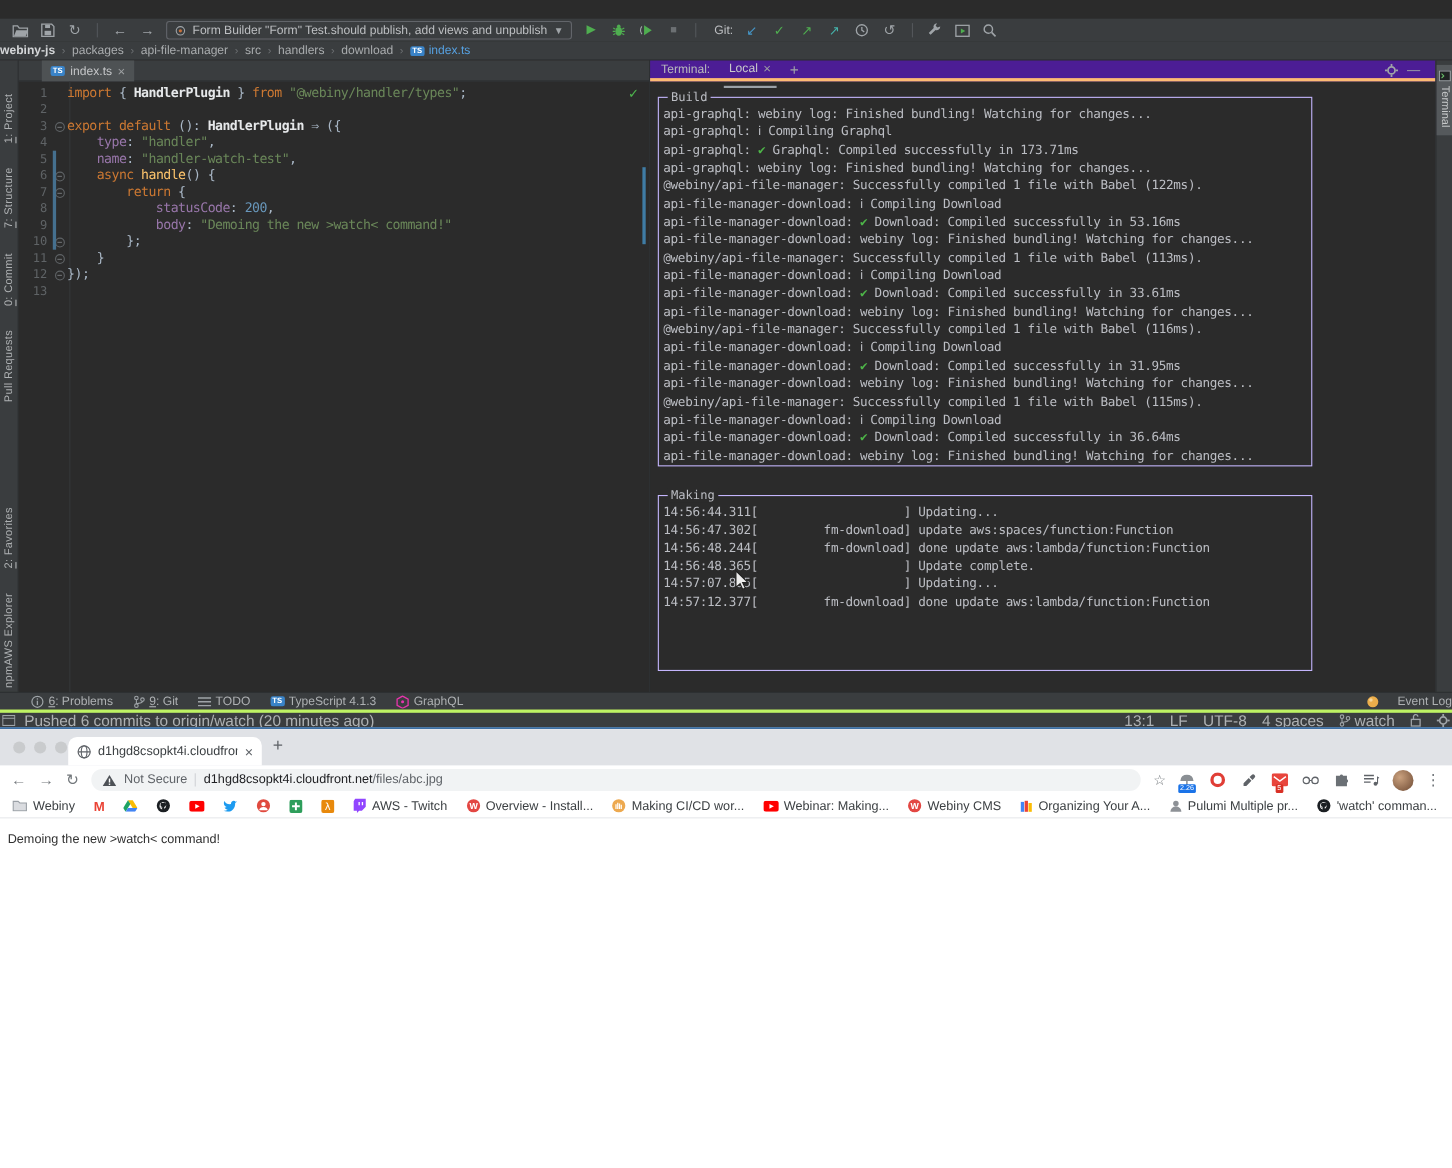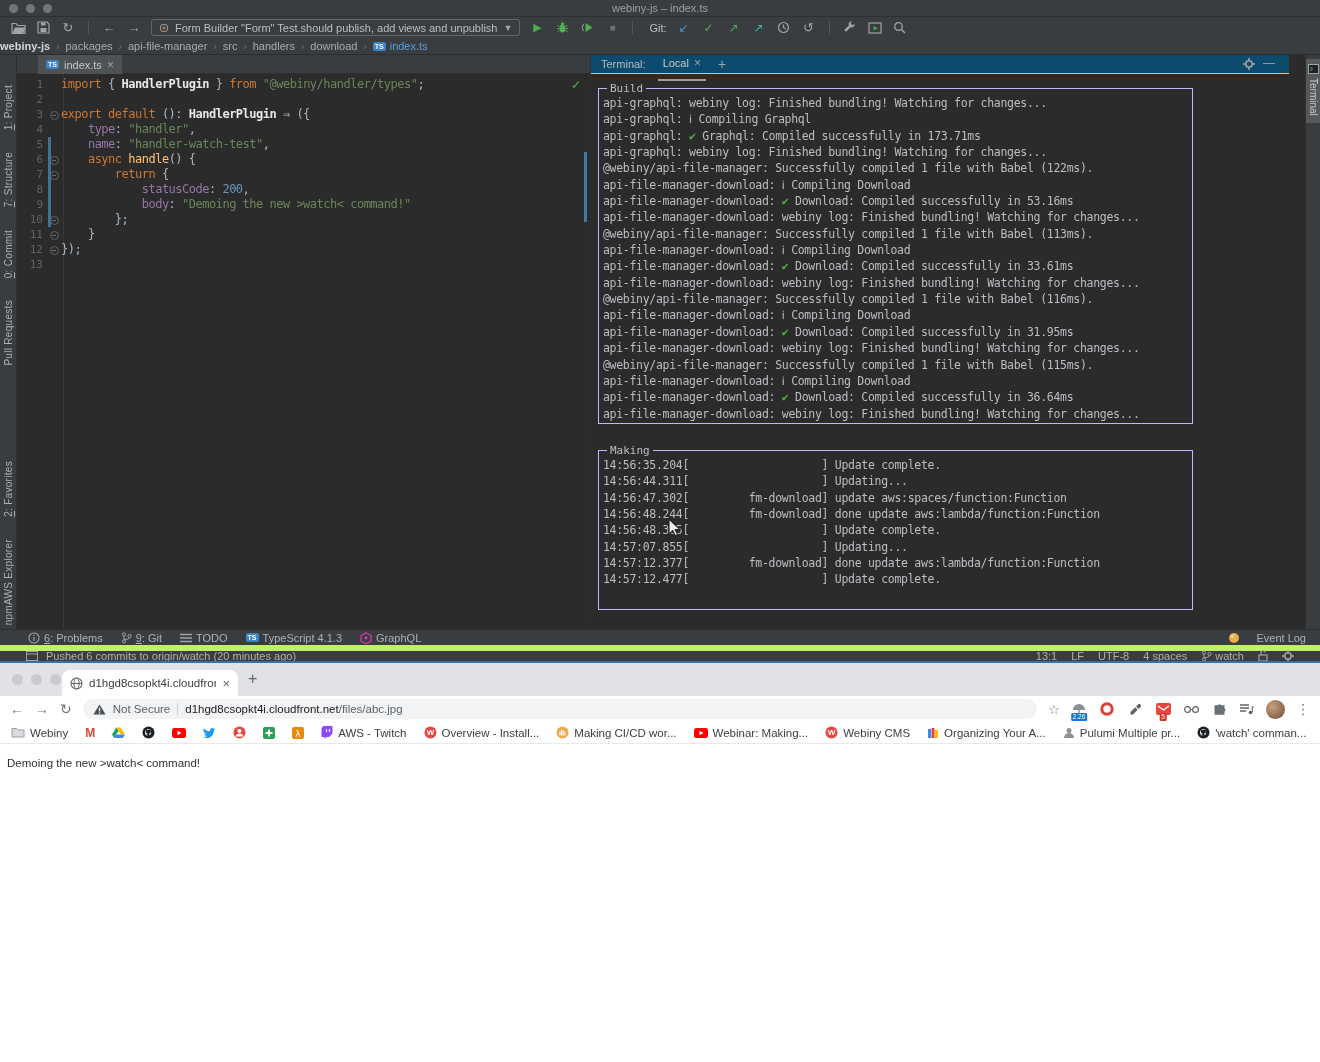--- a/index.html
+++ b/index.html
@@ -45,41 +45,41 @@
 .fold-col{width:14px;flex:none;text-align:center}
 .fold{display:inline-block;width:9px;height:9px;border:1px solid #5f6366;border-radius:50%;font-size:8px;line-height:7px;color:#8a8e92;margin-top:2px}
 .ct{flex:1}
 .tk-k{color:#cc7832}.tk-p{color:#a9b7c6}.tk-s{color:#6a8759}.tk-n{color:#6897bb}
 .tk-f{color:#9876aa}.tk-w{color:#e6e8ea;font-weight:bold}.tk-m{color:#ffc66d;font-weight:normal}
 #vcs-bar{position:absolute;left:31px;top:82px;width:3px;height:90px;background:#45708f}
 #stripe{position:absolute;right:3px;top:97px;width:3px;height:70px;background:#3f7ca5}
 #inspect{position:absolute;top:23px;right:9px;color:#4db54d;font-size:12px}
 
 #terminal{position:absolute;left:590px;top:0;width:715px;bottom:0;background:#2b2b2b;border-left:1px solid #2d3032}
-#term-header{position:absolute;top:0;left:0;right:16px;height:19px;background:#0c4a6e;border-bottom:1px solid #fdba74;display:flex;align-items:center;padding-left:10px;font-size:11px;color:#b9bbbd;gap:12px}
+#term-header{position:absolute;top:0;left:0;right:0;height:19px;background:#4c1d95;border-bottom:3px solid #fdba74;display:flex;align-items:center;padding-left:10px;font-size:11px;color:#b9bbbd;gap:12px}
 .term-tab{height:19px;display:flex;align-items:center;gap:5px;padding:16px 5px;border-bottom:2px solid #9aa0a6;color:#c8cacb}
 .term-plus{font-size:14px;color:#9fa4a8}
 #term-gear{position:absolute;right:34px;top:3px}
 #term-min{position:absolute;right:14px;top:1px;color:#9fa4a8;font-size:12px}
 .tbox{position:absolute;left:7px;width:595px;border:1px solid #c4b5fd}
 #build-box{top:33px;height:336px}
 #deploy-box{top:395px;height:160px}
 .tbox-title{position:absolute;top:-7px;left:8px;background:#2b2b2b;padding:0 3px;font-family:"DejaVu Sans Mono",monospace;font-size:11px;color:#bcbec4}
 .tlines{position:absolute;left:4px;right:2px;top:6px;bottom:2px;overflow:hidden}
 .tl{height:16.35px;line-height:16.35px;font-family:"DejaVu Sans Mono",monospace;font-size:11.5px;letter-spacing:-.3px;color:#bcbec4;white-space:pre}
 .ck{color:#4db548}
 
 #right-bar{position:absolute;right:0;top:0;bottom:0;width:15px;background:#3a3d3f;border-left:1px solid #2d3032}
 .rb-item{margin-top:4px;background:#55595c;padding:5px 0 7px;display:flex;flex-direction:column;align-items:center;gap:4px}
 .rb-label{writing-mode:vertical-rl;font-size:10px;color:#c8cacb}
 
 #bottom-bar{position:absolute;top:629px;left:0;right:0;height:16px;background:#3a3d3f;border-top:1px solid #2d3032;display:flex;align-items:center;padding-left:28px;gap:18px;font-size:11px;color:#aeb1b3}
 .bb-item{display:flex;align-items:center;gap:4px;white-space:nowrap}
-#bb-right{margin-left:auto;margin-right:14px;display:flex;align-items:flex-end;gap:16px}
-#status-bar{position:absolute;top:645px;left:0;right:0;height:16px;background:#3a3d3f;border-top:6px solid #bef264;display:flex;align-items:center;padding:0 26px;gap:8px;font-size:11px;color:#aeb1b3}
+#bb-right{margin-left:auto;display:flex;align-items:flex-end;gap:16px}
+#status-bar{position:absolute;top:645px;left:0;right:0;height:16px;background:#3a3d3f;border-top:3px solid #bef264;display:flex;align-items:center;padding:0 2px;gap:8px;font-size:14px;color:#aeb1b3}
 #sb-right{margin-left:auto;display:flex;align-items:center;gap:14px;white-space:nowrap}
 .sb-branch{display:flex;align-items:center;gap:3px}
 #win-divider{position:absolute;top:661px;left:0;right:0;height:2px;background:#3e6fa3}
 .ts-badge,.tsfile{display:inline-block;background:#3983c8;color:#fff;font-size:7px;font-weight:bold;padding:1px 2px;border-radius:2px;line-height:1}
 
 
 #chrome{position:absolute;top:663px;left:0;right:0;bottom:0;background:#fff}
 #tabstrip{position:absolute;top:0;left:0;right:0;height:33px;background:#e0e2e6}
 .traffic2{position:absolute;left:12px;top:11px;display:flex;gap:8px}
 .traffic2 .dot{width:11px;height:11px;border-radius:50%;background:#c9cbcd}
@@ -101,28 +101,20 @@
 #bookmarks-bar{position:absolute;top:59px;left:0;right:0;height:22px;background:#fff;border-bottom:1px solid #e7e9eb;display:flex;align-items:center;padding:0 11px;gap:17px;font-size:11.5px;color:#3c4043;overflow:hidden}
 .bm{display:inline-flex;align-items:center;gap:5px;white-space:nowrap}
 #page{position:absolute;top:82px;left:0;right:0;bottom:0;background:#fff}
 #page-text{position:absolute;left:7px;top:12px;font-family:Liberation Sans, sans-serif;font-size:11.5px;color:#303030}
 #cursor{position:absolute;left:668px;top:518px;z-index:50}
 </style>
 </head>
 <body>
 
 <div id="ide">
-  <div id="ide-titlebar">
-    <div class="traffic">
-      <span class="dot"></span>
-      <span class="dot"></span>
-      <span class="dot"></span>
-    </div>
-    <div id="ide-title">webiny-js – index.ts</div>
-  </div>
 
   <div id="ide-toolbar">
     <div class="tbgroup" id="tb-file">
         <span class="ic tbi">
           <svg width="15" height="13">
             <path d="M1 2.5h4l1.5 2H14v8H1z" fill="none" stroke="#9fa4a8" stroke-width="1.2"></path>
             <path d="M1.6 12l2.2-5.5H14.6L12.4 12z" fill="#9fa4a8"></path>
           </svg>
         </span>
         <span class="ic tbi">
@@ -342,28 +334,26 @@
             <div class="tl">api-file-manager-download: webiny log: Finished bundling! Watching for changes...</div>
             <div class="tl">@webiny/api-file-manager: Successfully compiled 1 file with Babel (115ms).</div>
             <div class="tl">api-file-manager-download: ℹ Compiling Download</div>
             <div class="tl">api-file-manager-download: <span class="ck">✔</span> Download: Compiled successfully in 36.64ms</div>
             <div class="tl">api-file-manager-download: webiny log: Finished bundling! Watching for changes...</div>
           </div>
       </div>
       <div class="tbox" id="deploy-box">
         <span class="tbox-title">Making</span>
         <div class="tlines" id="deploy-lines">
-            <div class="tl">14:56:35.204[                    ] Update complete.</div>
             <div class="tl">14:56:44.311[                    ] Updating...</div>
             <div class="tl">14:56:47.302[         fm-download] update aws:spaces/function:Function</div>
             <div class="tl">14:56:48.244[         fm-download] done update aws:lambda/function:Function</div>
             <div class="tl">14:56:48.365[                    ] Update complete.</div>
             <div class="tl">14:57:07.855[                    ] Updating...</div>
             <div class="tl">14:57:12.377[         fm-download] done update aws:lambda/function:Function</div>
-            <div class="tl">14:57:12.477[                    ] Update complete.</div>
           </div>
       </div>
     </div>
 
     <div id="right-bar">
       <div class="rb-item">
         <span class="ic">
             <svg width="11" height="10">
               <rect x="0.5" y="0.5" width="10" height="9" fill="#1f2122" stroke="#9fa4a8"></rect>
               <path d="M2.5 3l2 2-2 2" stroke="#6ac06a" fill="none"></path>

